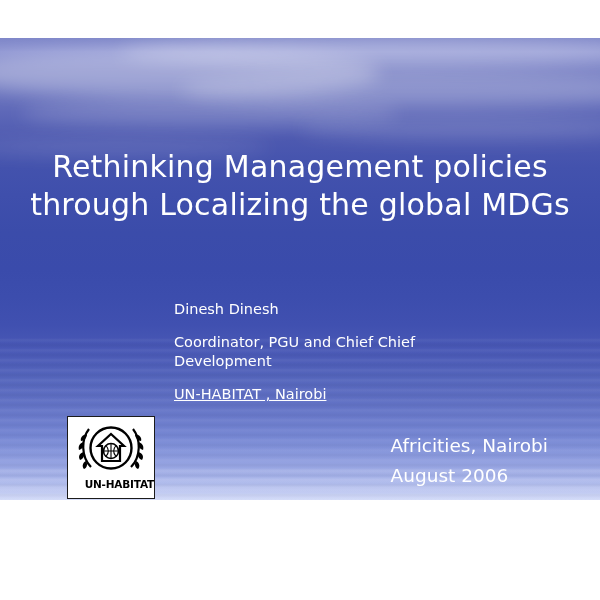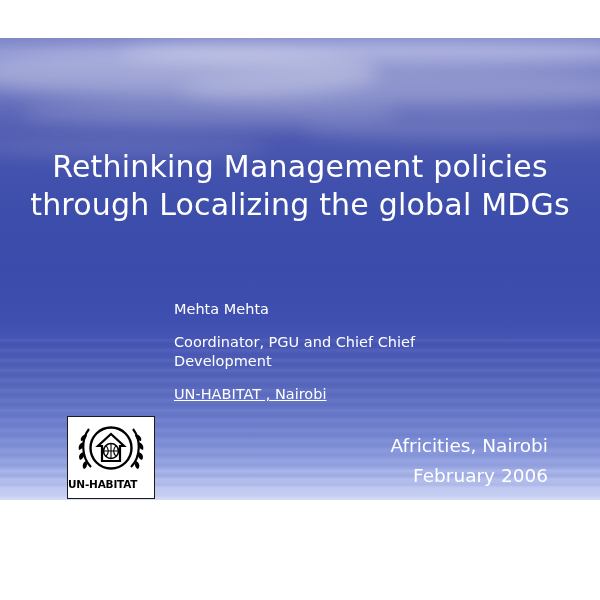--- a/index.html
+++ b/index.html
@@ -114,42 +114,42 @@
     font-size: 14.5px;
     line-height: 19px;
   }
   .byline .line { margin-bottom: 14px; }
   .byline .line:last-child { margin-bottom: 0; text-decoration: underline; }
 
   .event {
     position: absolute;
     right: 52px;
     top: 393px;
-    text-align: right;
+    text-align: left;
     color: #ffffff;
     font-size: 18.5px;
     line-height: 30px;
   }
 
   .logo-box {
     position: absolute;
     left: 67px;
     top: 378px;
     width: 88px;
     height: 83px;
     background: #ffffff;
     border: 1px solid #1b1b1b;
     box-sizing: border-box;
   }
   .logo-svg {
     display: block;
     margin: 2px auto 0 auto;
   }
   .logo-text {
-    text-align: left;
+    text-align: right;
     color: #000000;
     font-size: 10.5px;
     font-weight: bold;
     letter-spacing: -0.2px;
     margin-top: 1px;
   }
 </style>
 </head>
 <body>
 
@@ -160,28 +160,28 @@
   <div class="cloud c2"></div>
   <div class="cloud c3"></div>
   <div class="cloud c4"></div>
   <div class="cloud c5"></div>
   <div class="ripples"></div>
   <div class="ripples2"></div>
 
   <div class="title">Rethinking Management policies through Localizing the global MDGs</div>
 
   <div class="byline">
-    <div class="line">Mehta Mehta</div>
+    <div class="line">Dinesh Dinesh</div>
     <div class="line">Coordinator, PGU and Chief Chief Development</div>
     <div class="line">UN-HABITAT , Nairobi</div>
   </div>
 
   <div class="event">
     <div>Africities, Nairobi</div>
-    <div>February 2006</div>
+    <div>August 2006</div>
   </div>
 
   <div class="logo-box">
     <svg class="logo-svg" width="72" height="58" viewBox="0 0 72 58">
 
       <path d="M14 10 C6 20, 6 38, 16 48" stroke="#000" stroke-width="2.2" fill="none"></path>
       <path d="M12 15 C7 16, 5 19, 6 22 C9 22, 12 19, 12 15 Z" fill="#000"></path>
       <path d="M9 23 C4 24, 3 28, 4 31 C7 30, 10 27, 9 23 Z" fill="#000"></path>
       <path d="M9 33 C4 34, 3 38, 5 41 C8 40, 10 37, 9 33 Z" fill="#000"></path>
       <path d="M11 42 C7 44, 7 48, 9 50 C12 49, 13 45, 11 42 Z" fill="#000"></path>

